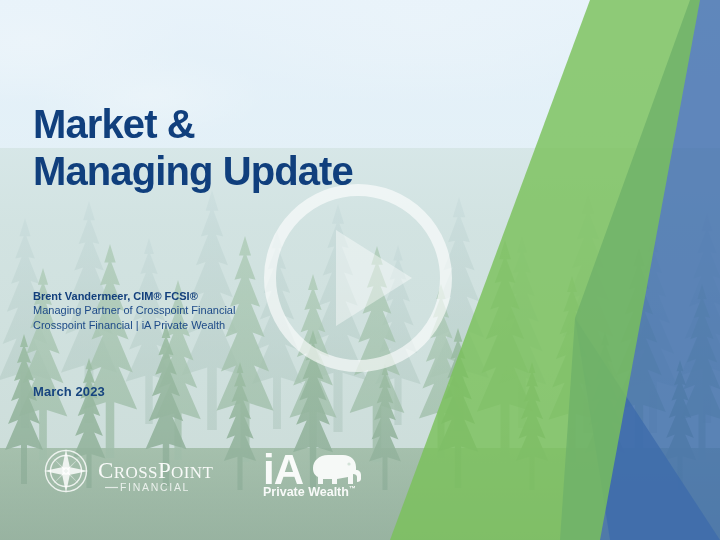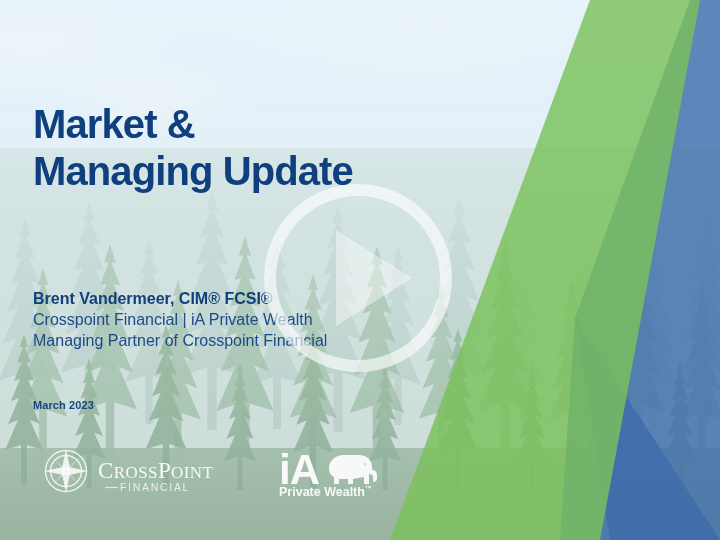--- a/index.html
+++ b/index.html
@@ -60,39 +60,39 @@
     font-size:40px; font-weight:bold;
     line-height:1.17;
     letter-spacing:-.9px;
     color:#103f7d;
     white-space:nowrap;
   }
   .title .l2 { display:block; }
 
   .byline {
     position:absolute; top:289px; left:0;
-    font-size:16px;
+    font-size:11px;
     line-height:1.30;
     color:#1d4a88;
     white-space:nowrap;
   }
   .byline .name { font-weight:bold; color:#123f7c; }
   .byline .row  { display:block; }
 
   .date {
-    position:absolute; top:399px; left:0;
-    font-size:11px; font-weight:bold;
+    position:absolute; top:384px; left:0;
+    font-size:13px; font-weight:bold;
     color:#17457f;
     letter-spacing:.1px;
   }
 
   
   .logos {
     position:absolute; left:41px; top:446px;
-    display:flex; gap:52px;
+    display:flex; gap:36px;
   }
   .logo-cp, .logo-ia { display:flex; align-items:center; }
   .logo-cp svg, .logo-ia svg { display:block; }
 
   
   .play {
     position:absolute;
     left:262px; top:182px;
     width:192px; height:192px;
   }
@@ -193,22 +193,22 @@
 
   <div class="content">
 
     <div class="title">
       <span>Market &amp;</span>
       <span class="l2">Managing Update</span>
     </div>
 
     <div class="byline">
       <span class="row name">Brent Vandermeer, CIM® FCSI®</span>
+      <span class="row">Managing Partner of Crosspoint Financial</span>
       <span class="row">Crosspoint Financial | iA Private Wealth</span>
-      <span class="row">Managing Partner of Crosspoint Financial</span>
     </div>
 
     <div class="date">March 2023</div>
   </div>
 
   <div class="logos">
 
     <div class="logo-cp">
       <svg width="186" height="52" viewBox="0 0 186 52" aria-hidden="true">
         <g fill="none" stroke="#ffffff" stroke-opacity=".80" stroke-width="1.4">

